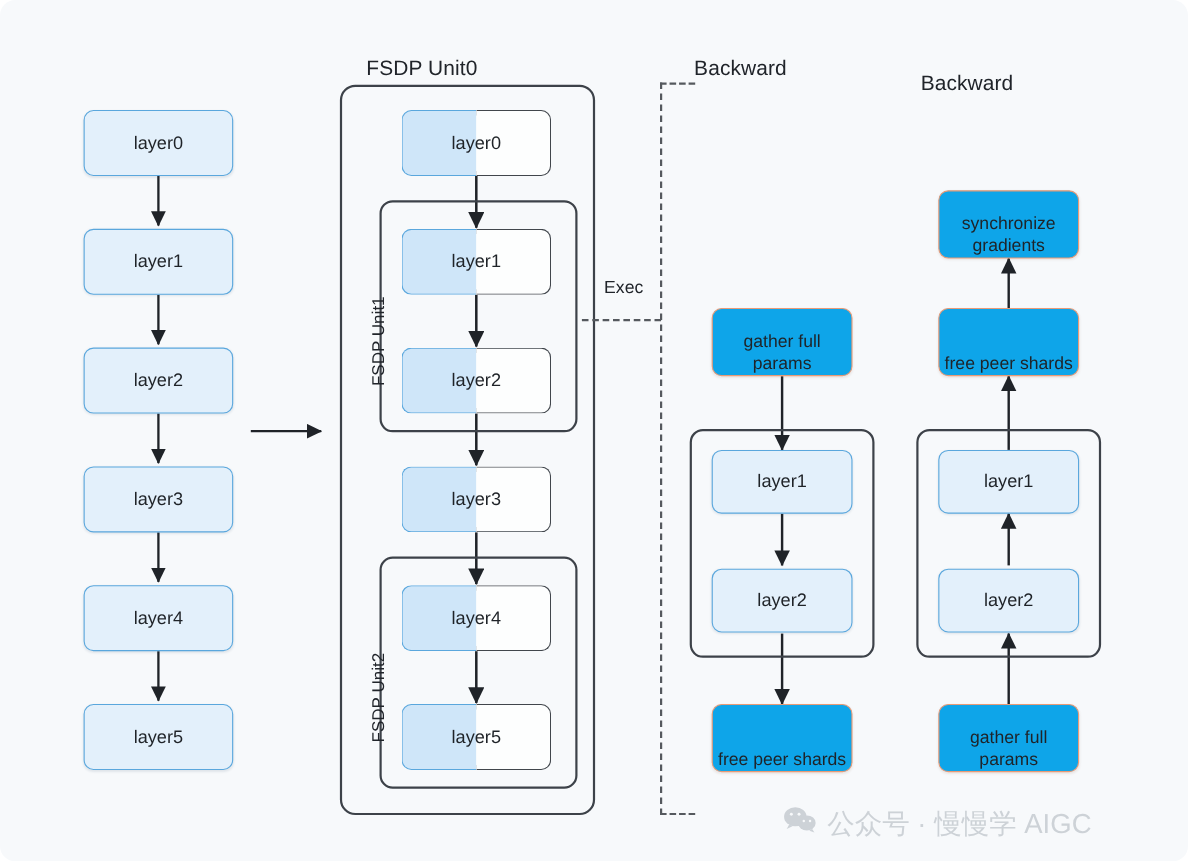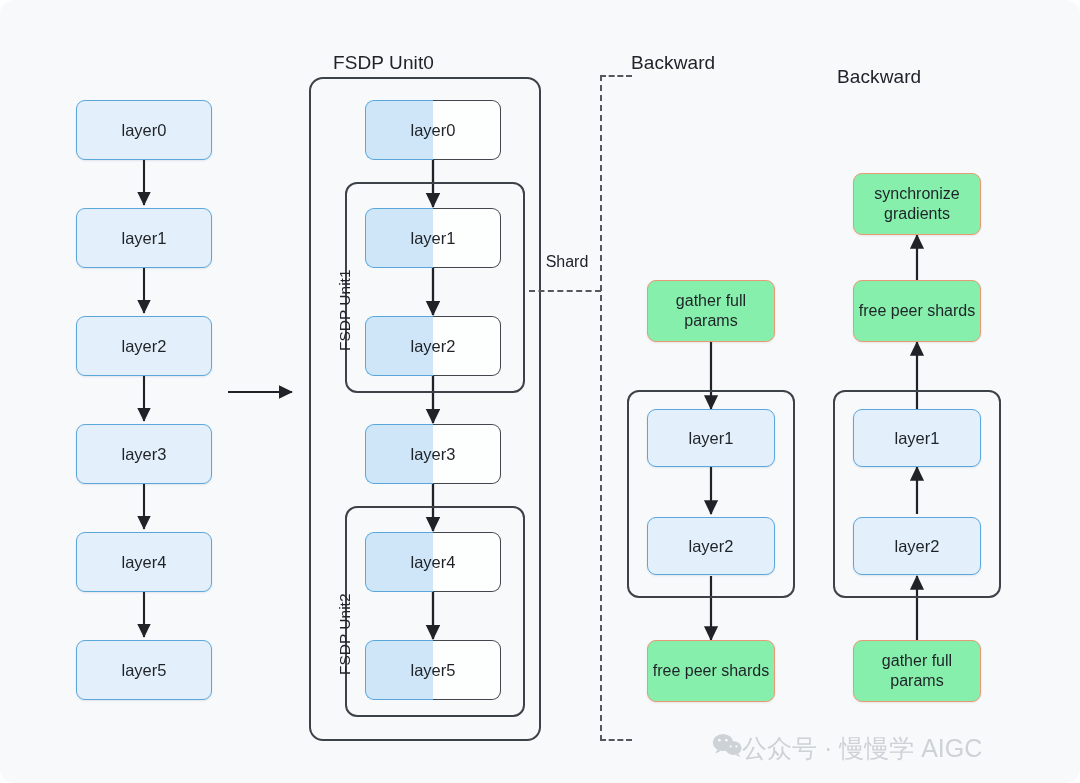--- a/index.html
+++ b/index.html
@@ -76,25 +76,25 @@
     display: flex;
     align-items: center;
     justify-content: center;
     font-size: 16.5px;
     color: #1f2328;
     z-index: 3;
   }
 
   
   .action-box {
-    background: #86efac;
+    background: #0ea5e9;
     border: 1.6px solid #e89a76;
     border-radius: 9px;
     display: flex;
-    align-items: center;
+    align-items: flex-end;
     justify-content: center;
     text-align: center;
     font-size: 16px;
     line-height: 1.25;
     color: #1f2328;
     box-shadow: 0 1px 2px rgba(120,70,40,.10);
   }
 
   
   .group-box {
@@ -128,20 +128,21 @@
     border-left: 2px dashed #55595e;
   }
   .dash-h {
     border-top: 2px dashed #55595e;
   }
 
   
   .watermark {
     display: flex;
     align-items: center;
+    gap: 10px;
     color: #cdd2d7;
     font-size: 25px;
     white-space: nowrap;
     user-select: none;
   }
   .wechat-glyph { display: block; }
 
   svg.arrow-layer {
     position: absolute;
     left: 0; top: 0;
@@ -255,21 +256,21 @@
     <div class="split-label">layer4</div>
   </div>
 
   <div class="layer-split" style="left:365px; top:640px; width:136px; height:60px;">
     <div class="half-blue"></div>
     <div class="half-white"></div>
     <div class="split-label">layer5</div>
   </div>
 
   <div class="abs dash-h" style="left:529px; top:290px; width:72px; height:0;"></div>
-  <div class="abs plain-text" style="left:534px; top:252px; width:66px;">Shard</div>
+  <div class="abs plain-text" style="left:534px; top:252px; width:66px;">Exec</div>
 
   <div class="abs dash-v" style="left:600px; top:75px; width:0; height:666px;"></div>
   <div class="abs dash-h" style="left:600px; top:75px; width:32px; height:0;"></div>
   <div class="abs dash-h" style="left:600px; top:739px; width:32px; height:0;"></div>
 
   <div class="abs heading" style="left:631px; top:52px; width:160px;">Backward</div>
 
   <div class="abs action-box" style="left:647px; top:280px; width:128px; height:62px;">
     <span>gather full
 params</span>

